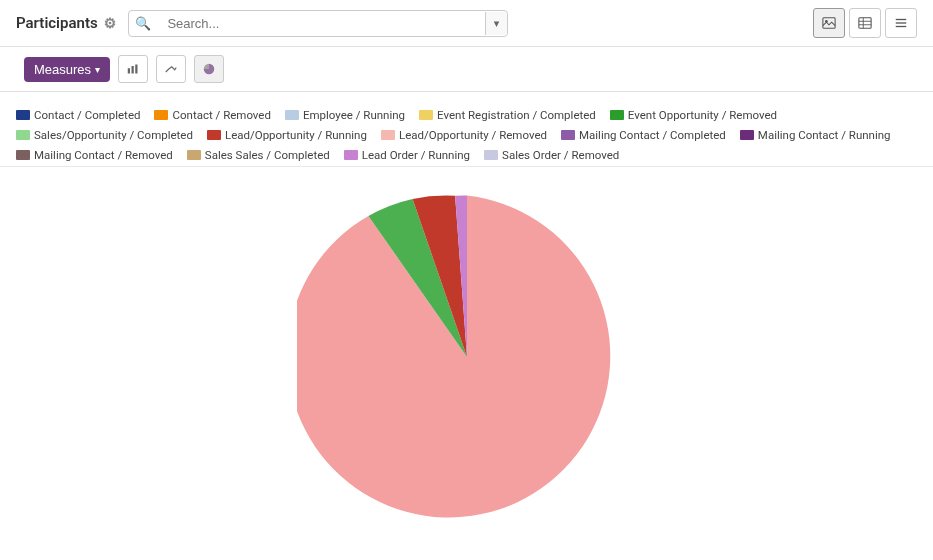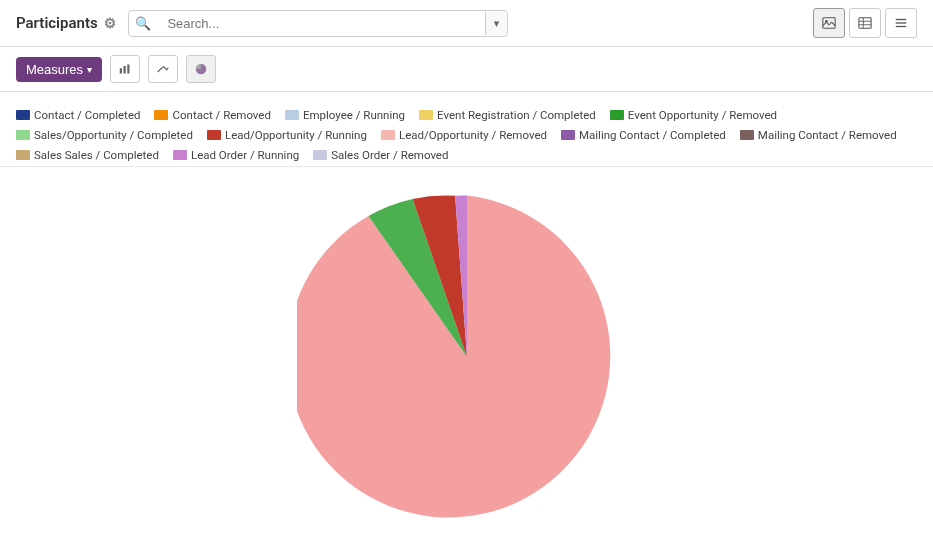--- a/index.html
+++ b/index.html
@@ -80,21 +80,21 @@
     }
 
     .view-btn.active {
       background: #f0f0f0;
       border-color: #999;
     }
 
     .toolbar {
       display: flex;
       align-items: center;
-      padding: 8px 16px;
+      padding: 8px 24px;
       border-bottom: 1px solid #e0e0e0;
       gap: 8px;
     }
 
     .measures-btn {
       background: #6e3c7e;
       color: #fff;
       border: none;
       border-radius: 4px;
       padding: 5px 10px;
@@ -271,20 +271,24 @@
     </div>
     <div class="legend-item">
       <div class="legend-color" style="background-color: rgb(244, 184, 176);"></div>
       <span>Lead/Opportunity / Removed</span>
     </div>
     <div class="legend-item">
       <div class="legend-color" style="background-color: rgb(142, 91, 168);"></div>
       <span>Mailing Contact / Completed</span>
     </div>
     <div class="legend-item">
+      <div class="legend-color" style="background-color: rgb(107, 45, 122);"></div>
+      <span>Mailing Contact / Running</span>
+    </div>
+    <div class="legend-item">
       <div class="legend-color" style="background-color: rgb(124, 96, 96);"></div>
       <span>Mailing Contact / Removed</span>
     </div>
     <div class="legend-item">
       <div class="legend-color" style="background-color: rgb(200, 168, 112);"></div>
       <span>Sales Sales / Completed</span>
     </div>
     <div class="legend-item">
       <div class="legend-color" style="background-color: rgb(200, 128, 208);"></div>
       <span>Lead Order / Running</span>

